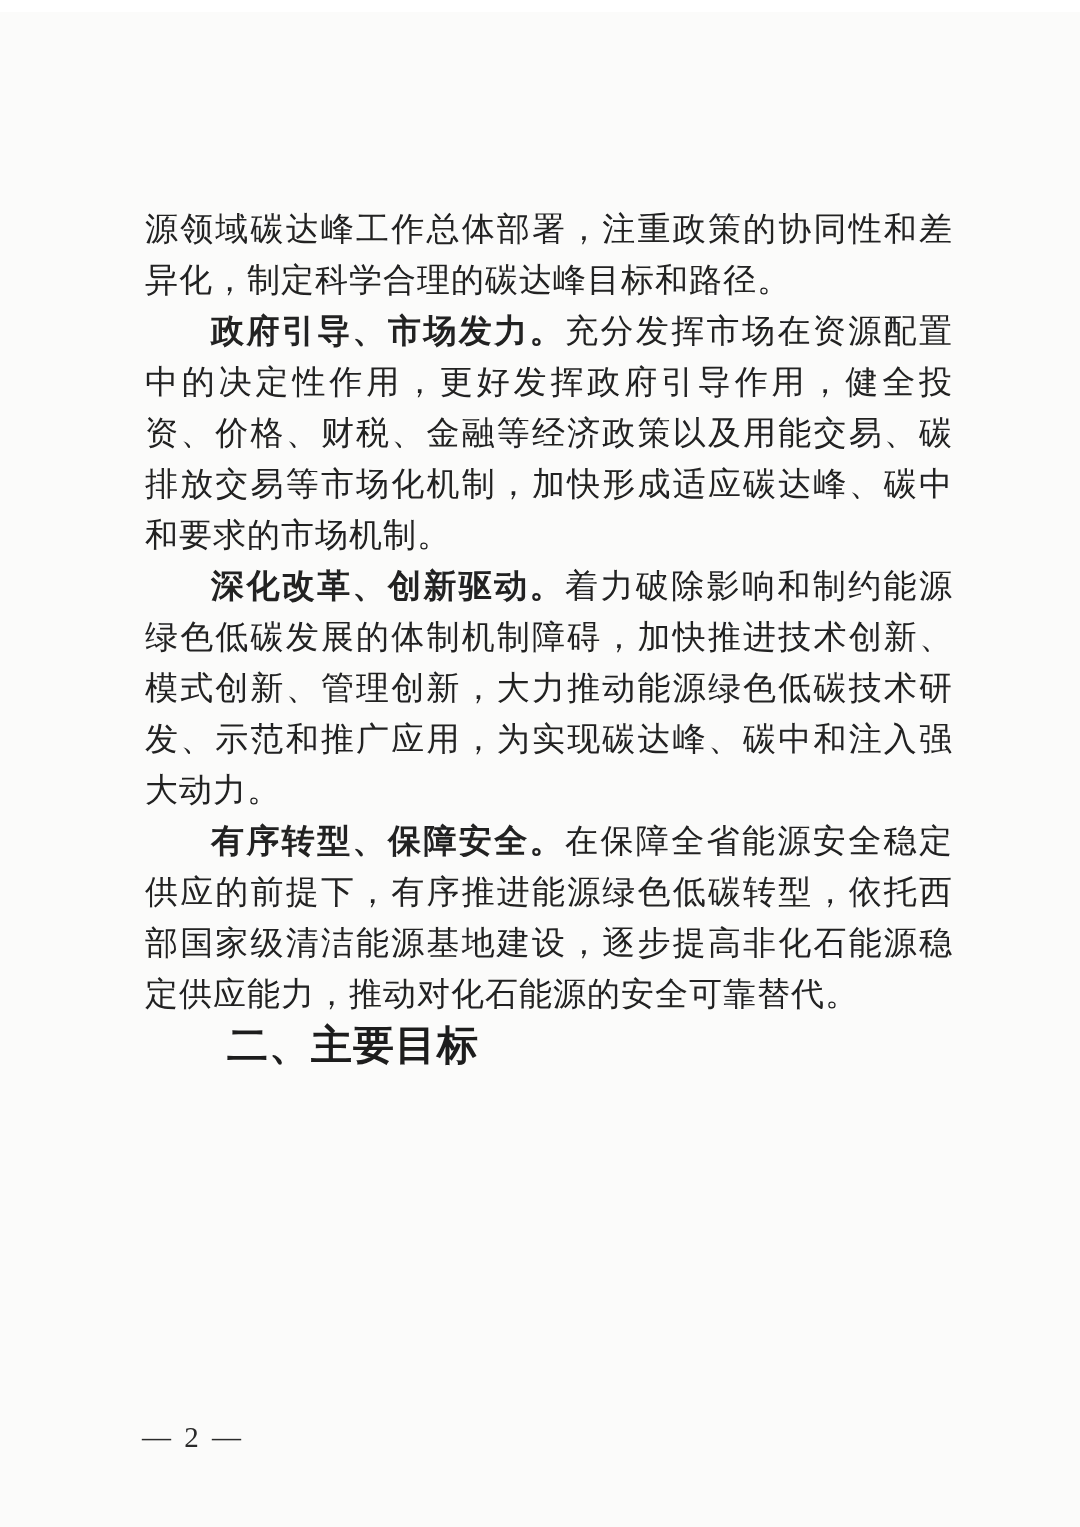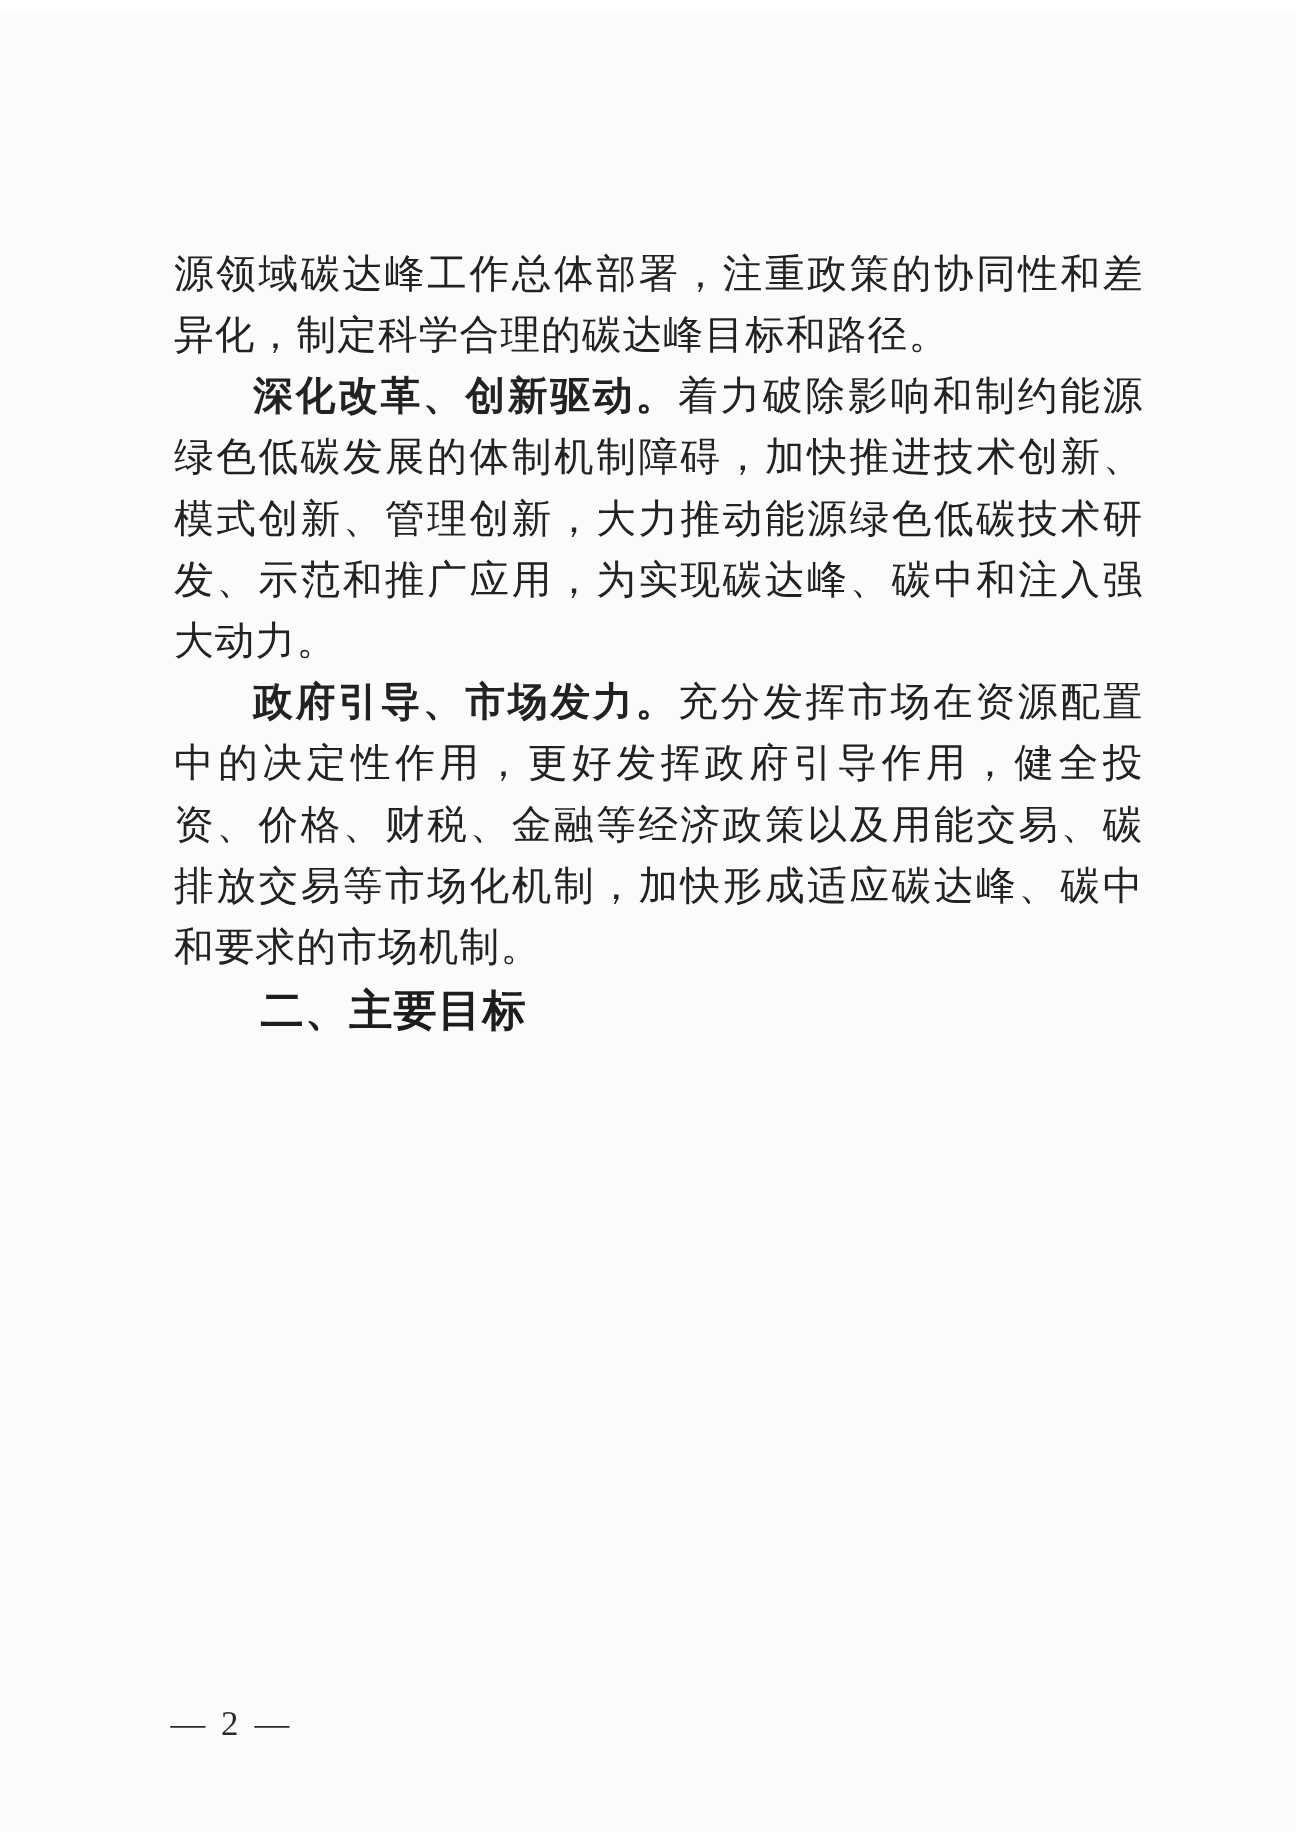--- a/index.html
+++ b/index.html
@@ -38,21 +38,21 @@
   }
   .lead {
     font-weight: bold;
   }
   .section-heading {
     margin: 0;
     padding: 0;
     text-indent: 2em;
     font-family: "Liberation Sans", "DejaVu Sans", sans-serif;
     font-weight: bold;
-    font-size: 36px;
+    font-size: 41px;
     line-height: 51px;
     color: #1d1d1d;
   }
   .page-number {
     position: absolute;
     left: 142px;
     top: 1408px;
     font-size: 29px;
     line-height: 34px;
     letter-spacing: 3px;
@@ -65,27 +65,30 @@
 
 <div class="page">
 
   <div class="content">
 
     <p class="continuation">
       <span>源领域碳达峰工作总体部署，注重政策的协同性和差异化，制定科学合理的碳达峰目标和路径。</span>
     </p>
 
     <p>
+      <span class="lead">政府引导、市场发力。</span><span>充分发挥市场在资源配置中的决定性作用，更好发挥政府引导作用，健全投资、价格、财税、金融等经济政策以及用能交易、碳排放交易等市场化机制，加快形成适应碳达峰、碳中和要求的市场机制。</span>
+    </p>
+
+    <p>
       <span class="lead">深化改革、创新驱动。</span><span>着力破除影响和制约能源绿色低碳发展的体制机制障碍，加快推进技术创新、模式创新、管理创新，大力推动能源绿色低碳技术研发、示范和推广应用，为实现碳达峰、碳中和注入强大动力。</span>
     </p>
 
     <p>
-      <span class="lead">政府引导、市场发力。</span><span>充分发挥市场在资源配置中的决定性作用，更好发挥政府引导作用，健全投资、价格、财税、金融等经济政策以及用能交易、碳排放交易等市场化机制，加快形成适应碳达峰、碳中和要求的市场机制。</span>
+      <span class="lead">有序转型、保障安全。</span><span>在保障全省能源安全稳定供应的前提下，有序推进能源绿色低碳转型，依托西部国家级清洁能源基地建设，逐步提高非化石能源稳定供应能力，推动对化石能源的安全可靠替代。</span>
     </p>
-
 
     <h2 class="section-heading">二、主要目标</h2>
 
 
   </div>
 
   <div class="page-number">— 2 —</div>
 
 </div>
 

